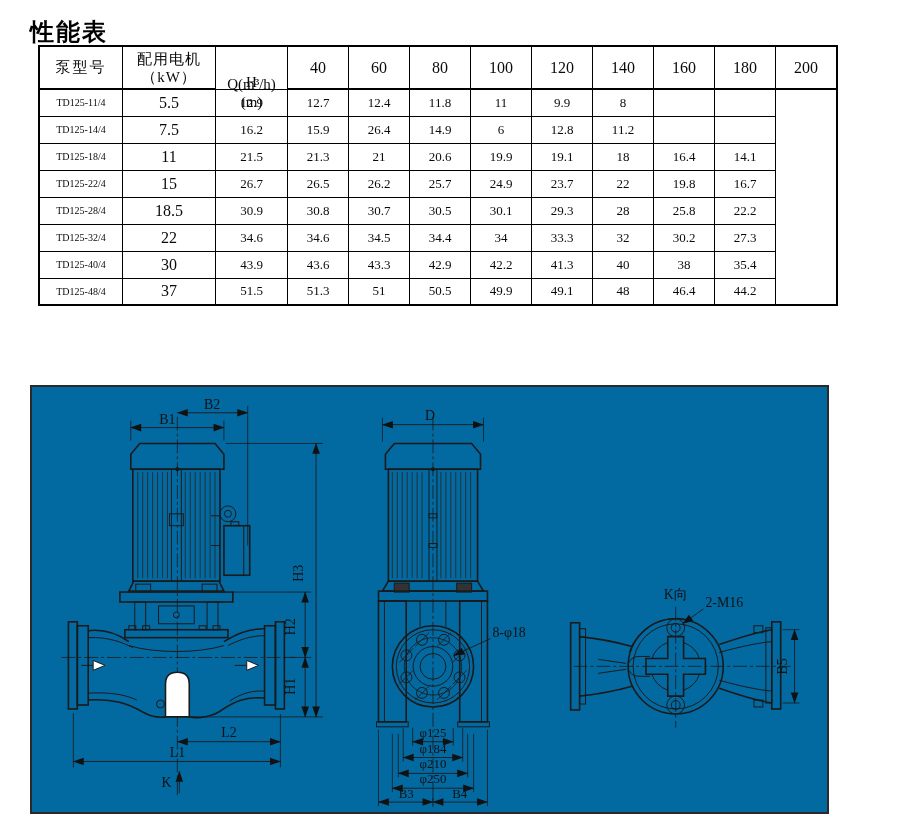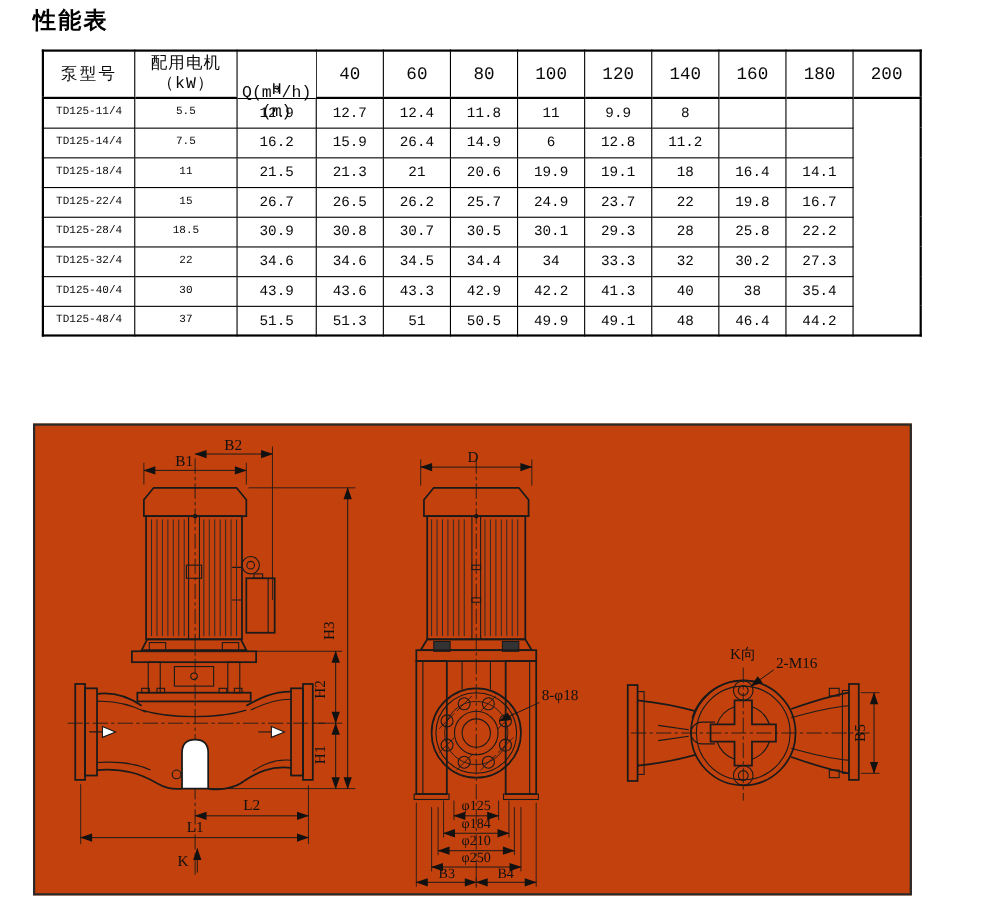--- a/index.html
+++ b/index.html
@@ -1,40 +1,40 @@
 <!DOCTYPE html>
 <html><head>
 <meta charset="utf-8">
 <style>
   html,body{margin:0;padding:0;background:#ffffff;}
   .page{position:relative;width:900px;height:818px;background:#fff;color:#0a0a0a;
         font-family:"Liberation Serif","DejaVu Serif",serif;overflow:hidden;}
-  .title{position:absolute;left:30px;top:4px;margin:0;font-size:21px;font-weight:700;
+  .title{position:absolute;left:30px;top:16px;margin:0;font-size:24px;font-weight:700;
          letter-spacing:2px;color:#000;font-family:"Liberation Sans","DejaVu Sans",sans-serif;}
   table.perf{position:absolute;left:38px;top:45px;border-collapse:collapse;table-layout:fixed;
-             font-family:Liberation Mono, monospace;padding-left:17px;}
+             font-family:Liberation Serif, serif;padding-left:17px;}
   table.perf th,table.perf td{border:1px solid #000;padding:0;text-align:center;vertical-align:middle;
              font-weight:400;color:#0a0a0a;background:#fff;}
   table.perf{border:2px solid #000;}
   table.perf tr.hdr{height:43px;}
   table.perf tr.hdr th{border-bottom:2px solid #000;}
   table.perf tbody tr{height:27px;}
   .c-model{width:82px;font-size:15px;letter-spacing:2px;}
   .c-motor{width:92px;font-size:15px;line-height:1.2;letter-spacing:1px;margin-left:48px;}
   .c-q{width:71px;position:relative;border-bottom:1px solid #000 !important;}
   .q-top{position:absolute;left:0;right:0;top:16px;height:43px;display:flex;align-items:center;
          justify-content:center;font-size:15px;}
   .h-mid{position:absolute;left:0;right:0;top:45px;bottom:0;display:flex;flex-direction:column;
          align-items:center;justify-content:center;font-size:15px;line-height:1.35;}
   .flow-th{width:60px;font-size:16px;}
   .cell-model{font-size:10px;}
-  .cell-power{font-size:10px;}
+  .cell-power{font-size:16px;}
   .cell-val{font-size:13px;}
   .frame{position:absolute;left:30px;top:385px;width:799px;height:429px;border:2px solid #2a2a2a;
-         background:#c2410c;box-sizing:border-box;}
+         background:#0369a1;box-sizing:border-box;}
   .frame svg{display:block;width:100%;height:100%;}
   
   .ln  {stroke:#1a1a1a;stroke-width:1;fill:none;}
   .ln2 {stroke:#1a1a1a;stroke-width:1.6;fill:none;}
   .lnf {stroke:#1a1a1a;stroke-width:1.6;fill:#fff;}
   .fin {stroke:#2a2a2a;stroke-width:0.9;fill:none;}
   .cl  {stroke:#1a1a1a;stroke-width:0.8;fill:none;stroke-dasharray:14 3 3 3;}
   .ext {stroke:#1a1a1a;stroke-width:0.8;fill:none;}
   .dim {stroke:#1a1a1a;stroke-width:0.9;fill:none;marker-start:url(#mA);marker-end:url(#mA);}
   .ldr {stroke:#1a1a1a;stroke-width:0.9;fill:none;marker-end:url(#mA);}

